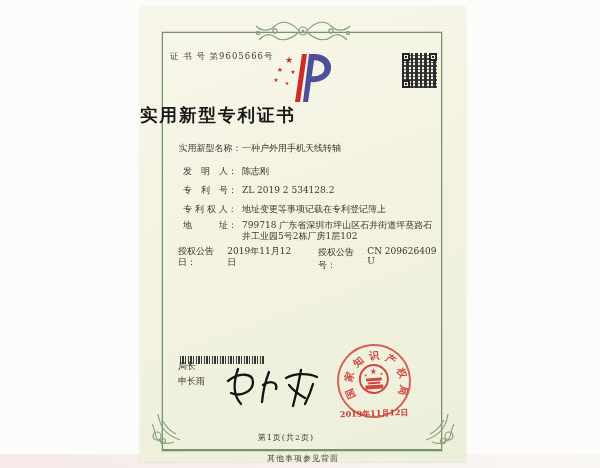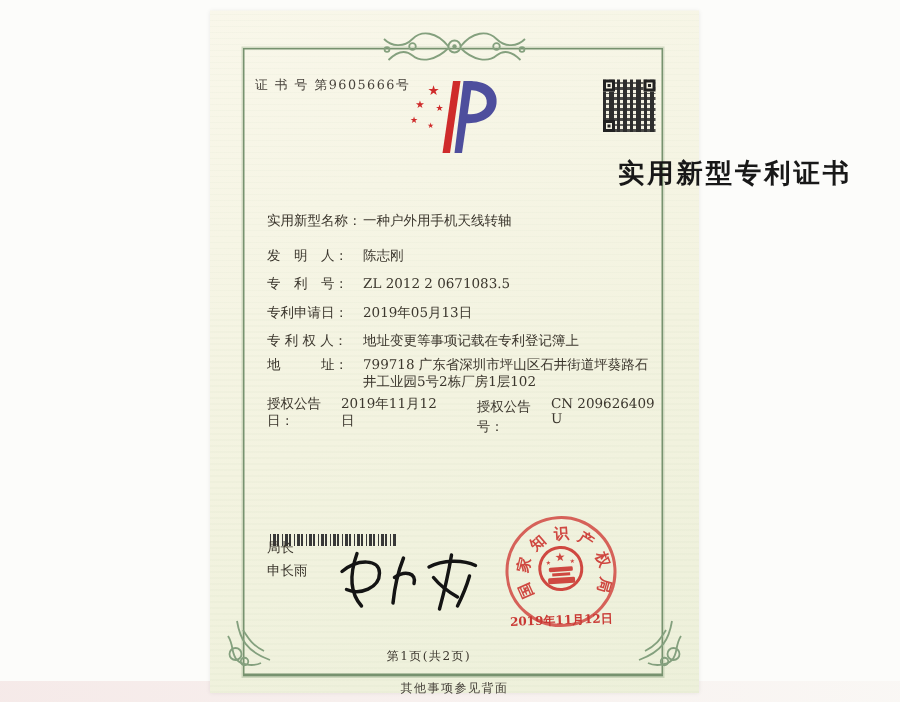--- a/index.html
+++ b/index.html
@@ -35,26 +35,26 @@
   .qr{
     position:absolute;left:262px;top:46px;width:35px;height:35px;
     background:
       repeating-linear-gradient(0deg,rgba(45,45,45,.85) 0 2px,transparent 2px 4px,rgba(45,45,45,.7) 4px 5px,transparent 5px 7px),
       repeating-linear-gradient(90deg,#2e2e2e 0 2px,#f3f1e2 2px 4px,#2e2e2e 4px 7px,#f3f1e2 7px 9px);
   }
   .qr .finder{position:absolute;width:8px;height:8px;border:2px solid #222;background:#f3f1e2;box-sizing:border-box;}
   .qr .finder::after{content:"";position:absolute;left:1px;top:1px;width:2px;height:2px;background:#222;}
   .qr .f-tl{left:0;top:0;} .qr .f-tr{right:0;top:0;} .qr .f-bl{left:0;bottom:0;}
   .title{
-    position:absolute;left:0;top:96px;width:392px;text-align:right;
-    font-size:17.5px;font-weight:bold;letter-spacing:2px;color:#181818;margin-left:36px;
+    position:absolute;left:0;top:96px;width:392px;text-align:left;
+    font-size:17.5px;font-weight:bold;letter-spacing:2px;color:#181818;
   }
   .fields{position:absolute;left:38px;top:136px;width:262px;font-size:9px;color:#3b362d;}
   .frow{display:flex;line-height:11px;}
-  .frow .lab{width:64px;flex:none;white-space:nowrap;}
+  .frow .lab{width:64px;flex:none;white-space:nowrap;text-align:center;}
   .frow .val{flex:1;}
   .m13{margin-top:12px;} .m9{margin-top:8px;} .m6{margin-top:5px;} .m4{margin-top:4px;}
   .grant-pair{display:flex;}
   .grant-pair .g2{margin-left:24px;display:flex;}
   .paras{
     position:absolute;left:37px;top:269px;width:260px;
     font-size:8.8px;line-height:10.6px;color:#4d4237;font-style:italic;
   }
   .paras p{margin:0;text-indent:2em;}
   .barcode{
@@ -160,25 +160,21 @@
     <div class="frow">
       <span class="lab">实用新型名称：</span>
       <span class="val">一种户外用手机天线转轴</span>
     </div>
     <div class="frow m13">
       <span class="lab">发　明　人：</span>
       <span class="val">陈志刚</span>
     </div>
     <div class="frow m9">
       <span class="lab">专　利　号：</span>
-      <span class="val">ZL 2012 2 0671083.5</span>
-    </div>
-    <div class="frow m9">
-      <span class="lab">专利申请日：</span>
-      <span class="val">2019年05月13日</span>
+      <span class="val">ZL 2019 2 534128.2</span>
     </div>
     <div class="frow m9">
       <span class="lab">专 利 权 人：</span>
       <span class="val">地址变更等事项记载在专利登记簿上</span>
     </div>
     <div class="frow m6">
       <span class="lab">地　　　址：</span>
       <span class="val">799718 广东省深圳市坪山区石井街道坪葵路石井工业园5号2栋厂房1层102</span>
     </div>
     <div class="grant-pair m4">

